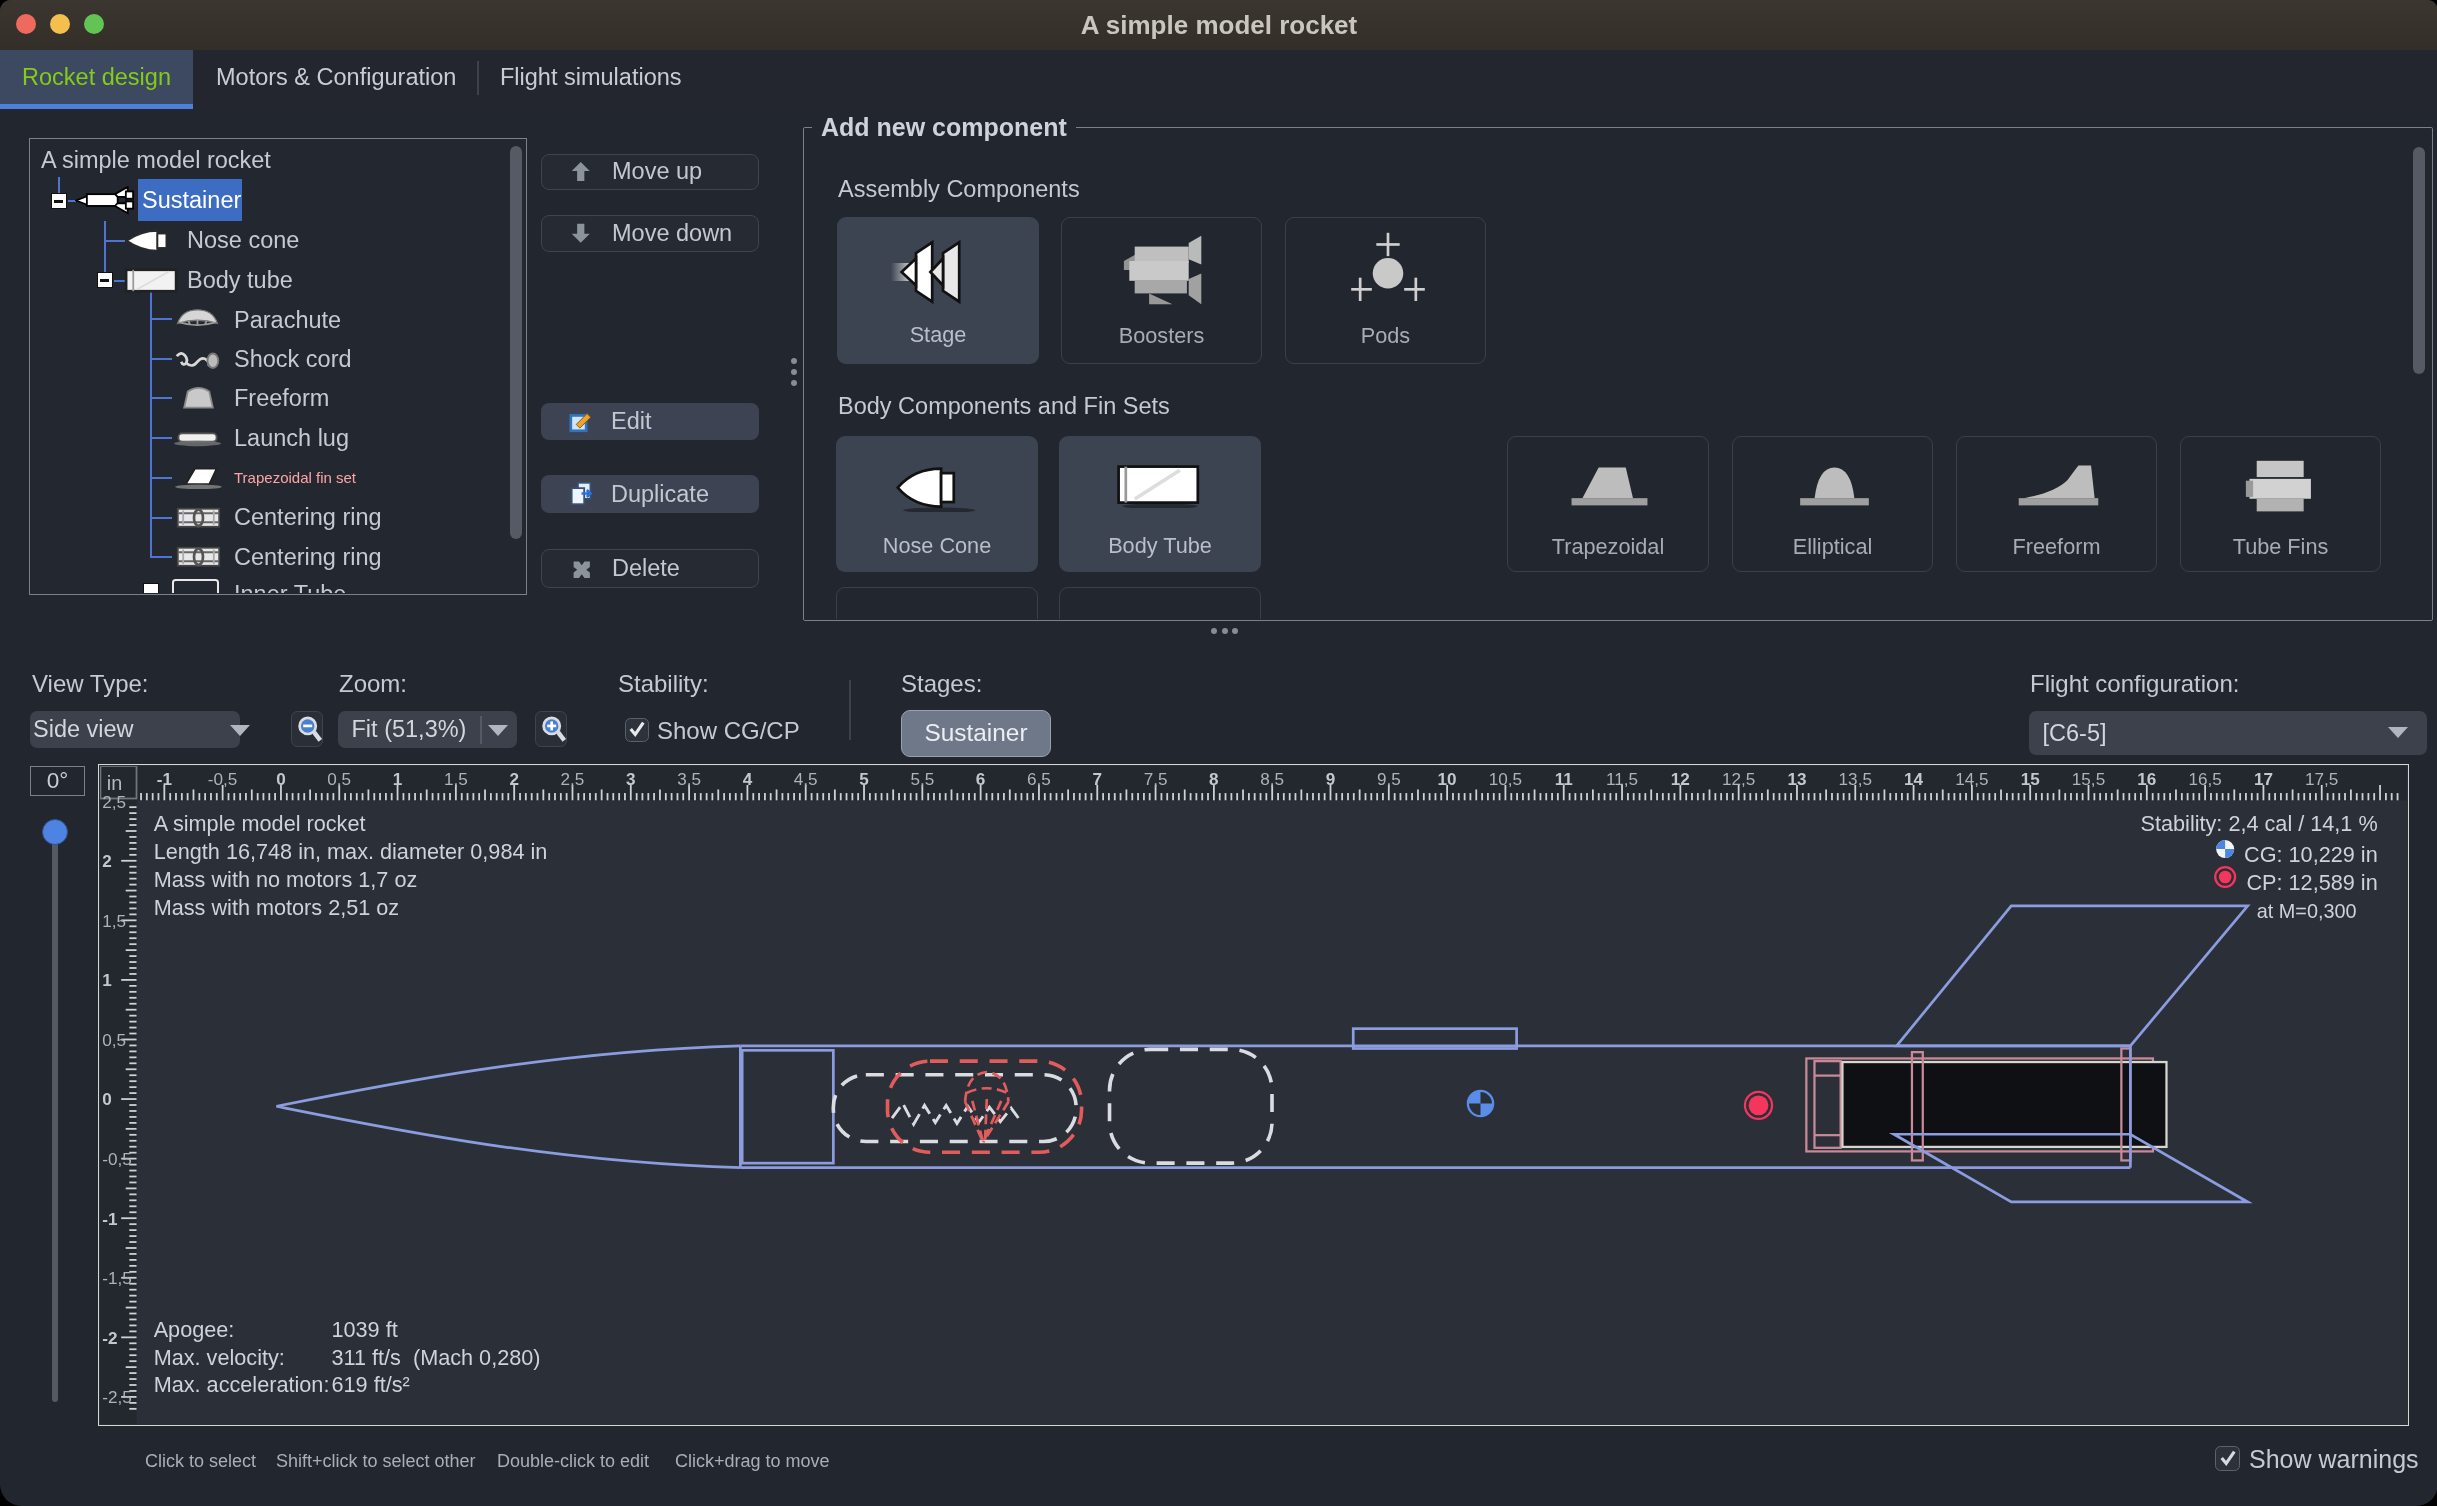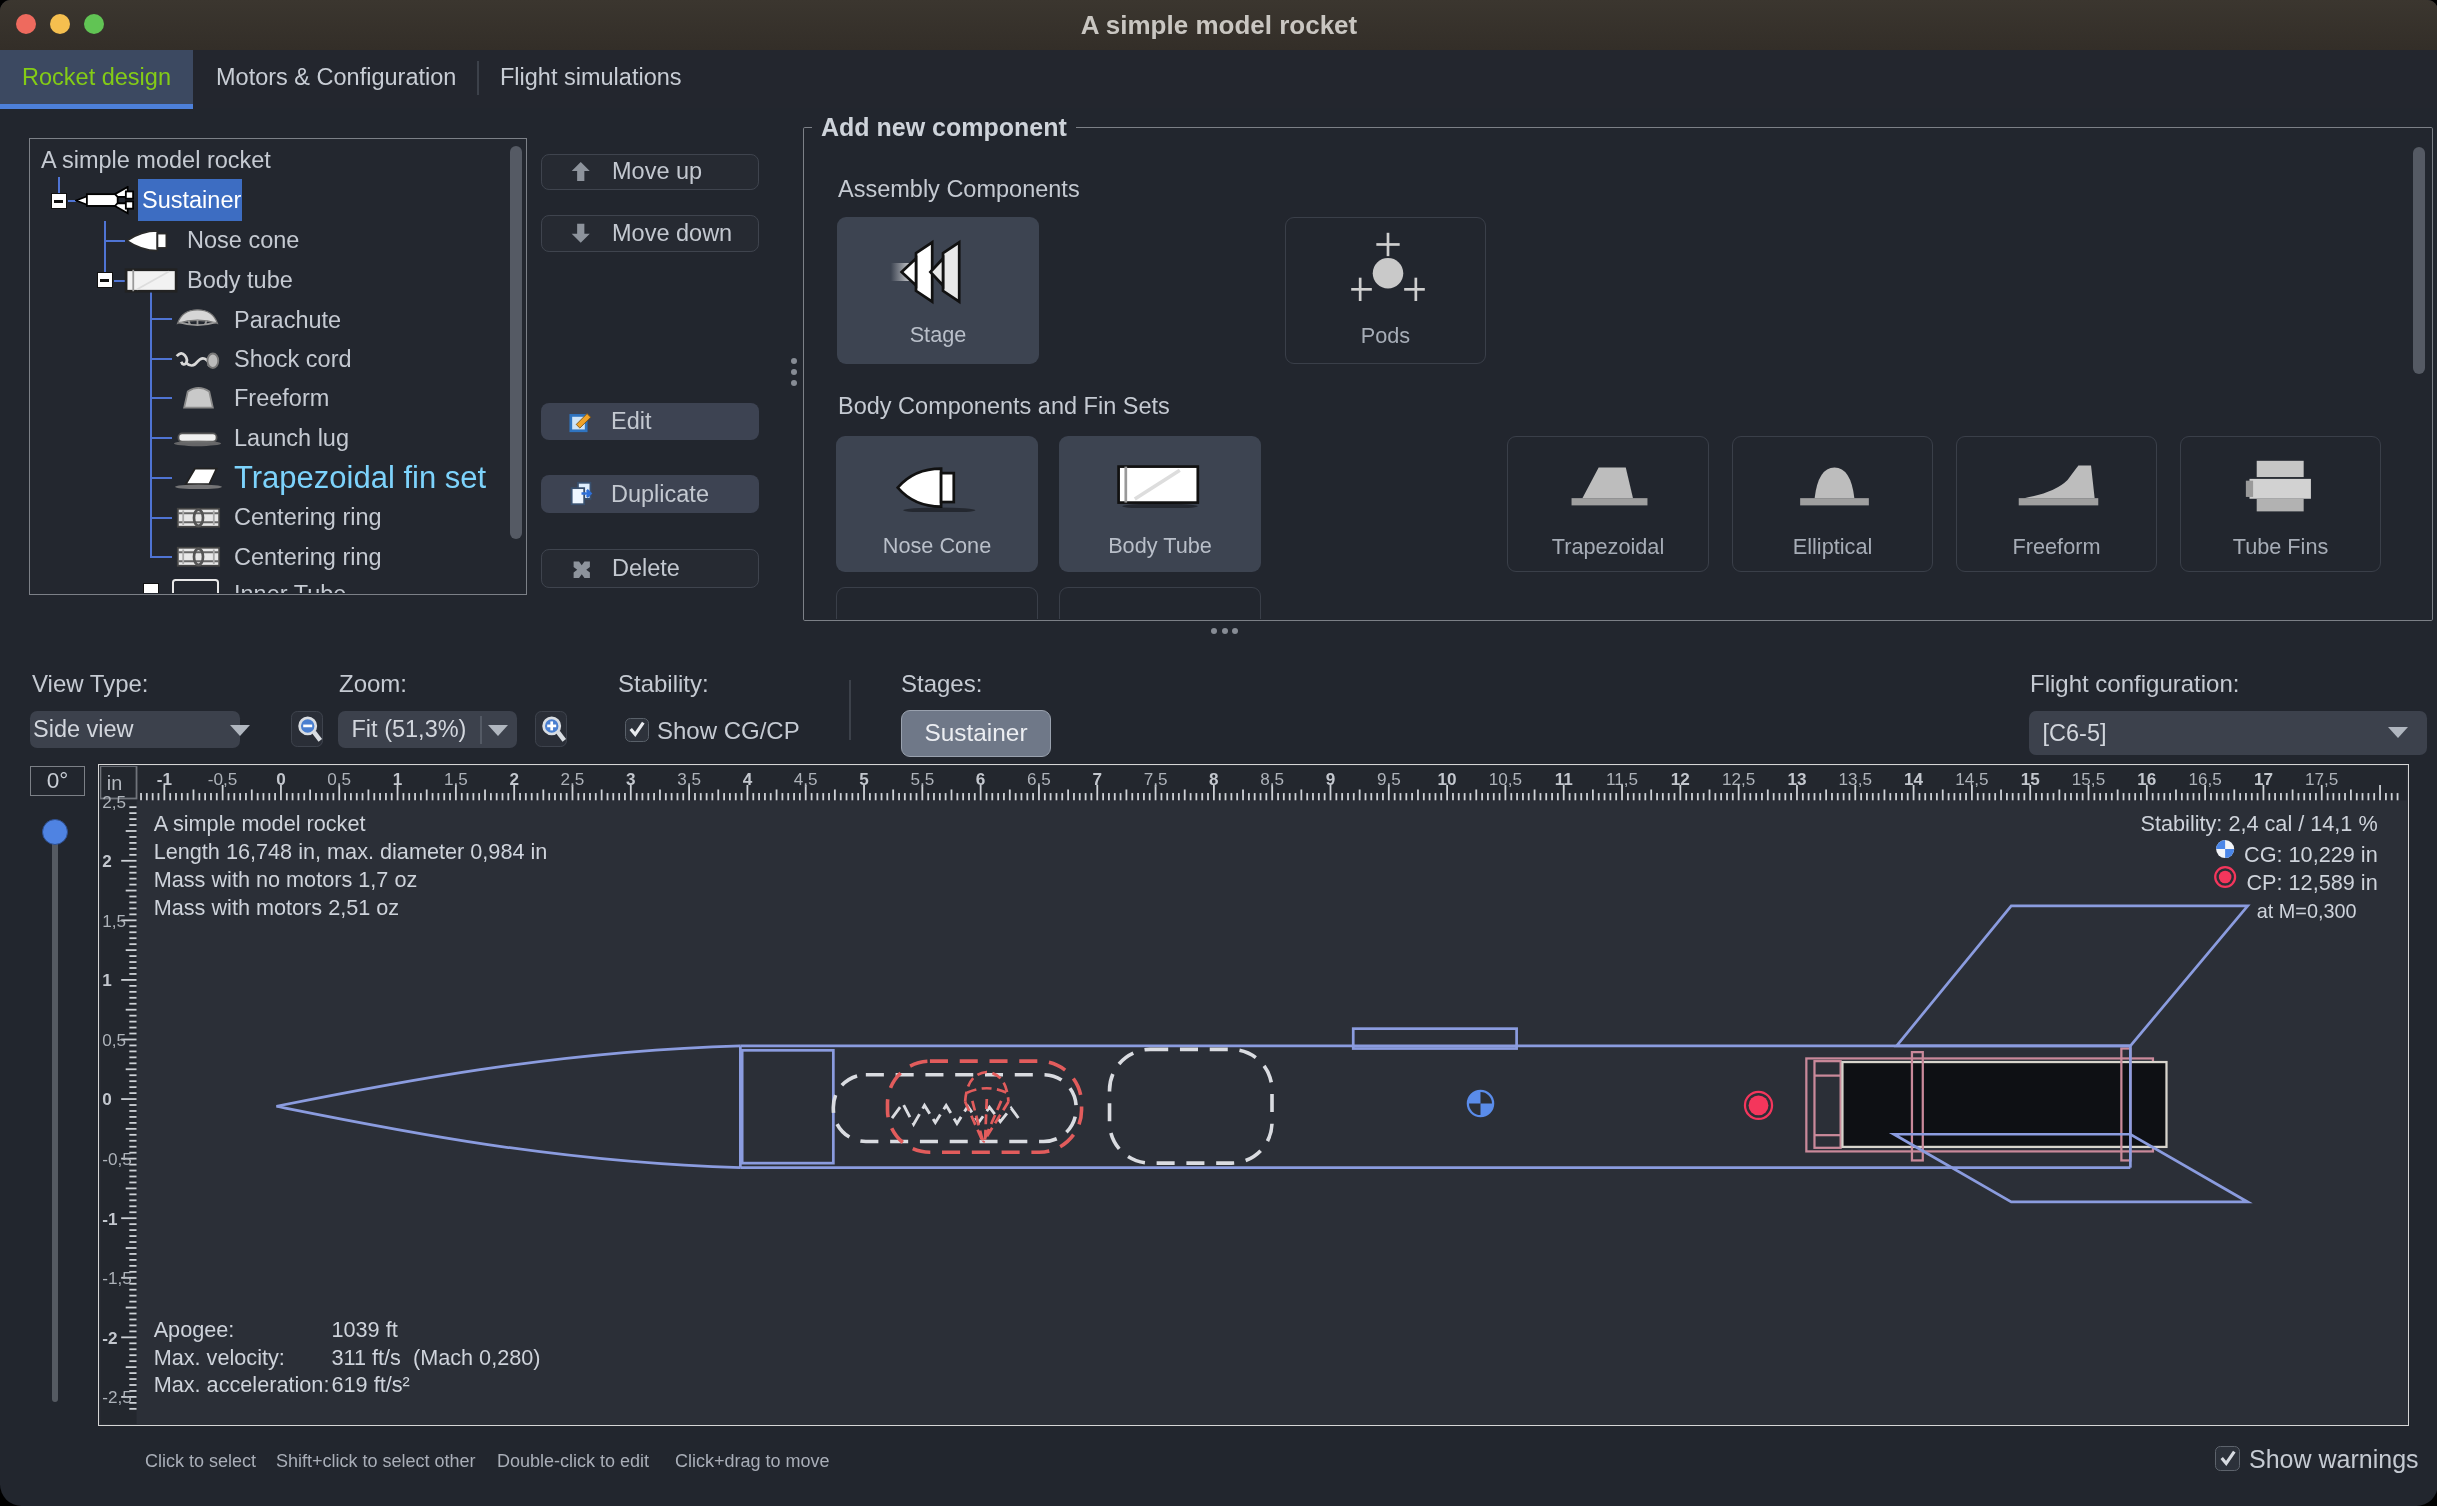--- a/index.html
+++ b/index.html
@@ -52,21 +52,21 @@
 <div class="abs" style="left:100px;top:279px;width:9px;height:2.7px;background:#111;"></div>
 <div class="abs" style="left:41px;top:140px;height:40px;line-height:40px;color:#c5cad2;font-size:23.5px;white-space:nowrap;">A simple model rocket</div>
 <div class="abs" style="left:138px;top:179px;width:104px;height:42px;background:#3d6dc2;"></div>
 <div class="abs" style="left:142px;top:179px;height:42px;line-height:42px;color:#fff;font-size:23.5px;white-space:nowrap;">Sustainer</div>
 <div class="abs" style="left:187px;top:220px;height:40px;line-height:40px;color:#c5cad2;font-size:23.5px;white-space:nowrap;">Nose cone</div>
 <div class="abs" style="left:187px;top:260px;height:40px;line-height:40px;color:#c5cad2;font-size:23.5px;white-space:nowrap;">Body tube</div>
 <div class="abs" style="left:234px;top:300px;height:40px;line-height:40px;color:#c5cad2;font-size:23.5px;white-space:nowrap;">Parachute</div>
 <div class="abs" style="left:234px;top:339px;height:40px;line-height:40px;color:#c5cad2;font-size:23.5px;white-space:nowrap;">Shock cord</div>
 <div class="abs" style="left:234px;top:378px;height:40px;line-height:40px;color:#c5cad2;font-size:23.5px;white-space:nowrap;">Freeform</div>
 <div class="abs" style="left:234px;top:418px;height:40px;line-height:40px;color:#c5cad2;font-size:23.5px;white-space:nowrap;">Launch lug</div>
-<div class="abs" style="left:234px;top:458px;height:40px;line-height:40px;color:#7dd3fc;font-size:31px;white-space:nowrap;">Trapezoidal fin set</div>
+<div class="abs" style="left:234px;top:458px;height:40px;line-height:40px;color:#fca5a5;font-size:15px;white-space:nowrap;">Trapezoidal fin set</div>
 <div class="abs" style="left:234px;top:497px;height:40px;line-height:40px;color:#c5cad2;font-size:23.5px;white-space:nowrap;">Centering ring</div>
 <div class="abs" style="left:234px;top:537px;height:40px;line-height:40px;color:#c5cad2;font-size:23.5px;white-space:nowrap;">Centering ring</div>
 <div class="abs" style="left:31px;top:140px;width:495px;height:453px;overflow:hidden;pointer-events:none;">
 <div class="abs" style="left:112px;top:443px;width:16.3px;height:16.3px;background:#fff;border:1.8px solid #111;"></div>
 <div class="abs" style="left:141px;top:439px;width:47px;height:18px;border:2.7px solid #e8e8e8;border-radius:3.6px;"></div>
 <div class="abs" style="left:203px;top:434px;height:40px;line-height:40px;color:#c5cad2;font-size:23.5px;white-space:nowrap;">Inner Tube</div>
 </div>
 <svg class="abs" style="left:75px;top:186px;" width="60" height="29" viewBox="0 0 66 32">
 <polygon points="1,16 14,11 14,21" fill="#fff" stroke="#000" stroke-width="2"></polygon>
 <rect x="13" y="9" width="34" height="13" fill="#fff" stroke="#000" stroke-width="2"></rect>
@@ -171,20 +171,34 @@
 <polygon points="60,22 78,10 78,76 60,64" fill="#e8e8e8" stroke="#111" stroke-width="3"></polygon>
 <polygon points="60,28 46,43 60,58" fill="#e8e8e8" stroke="#111" stroke-width="3"></polygon>
 <defs>
           <linearGradient id="fade" x1="0" x2="1">
             <stop offset="0" stop-color="#3d4451"></stop>
             <stop offset="1" stop-color="#fff"></stop>
           </linearGradient>
         </defs>
 </svg>
 <div class="t" style="top:105px;color:#b9bfc9;">Stage</div>
+</div>
+<div class="cbtn" style="left:1061px;top:217px;width:201px;height:147px;border:1.8px solid #3a3f49;">
+<svg class="abs" style="left:60px;top:16.3px;" width="83" height="72" viewBox="0 0 92 80">
+<g fill="#b9b9b9" opacity="0.95">
+<polygon points="2,30 20,20 20,40 2,40" fill="#9a9a9a"></polygon>
+<rect x="14" y="14" width="60" height="18" fill="#c8c8c8"></rect>
+<rect x="8" y="30" width="66" height="22" fill="#d2d2d2"></rect>
+<rect x="14" y="52" width="58" height="14" fill="#b0b0b0"></rect>
+<polygon points="74,10 88,2 88,34 74,28" fill="#c2c2c2"></polygon>
+<polygon points="74,50 88,44 88,78 74,68" fill="#a8a8a8"></polygon>
+<polygon points="30,66 56,78 30,78" fill="#9f9f9f"></polygon>
+</g>
+</svg>
+<div class="t" style="top:105px;color:#a6acb6;">Boosters</div>
 </div>
 <div class="cbtn" style="left:1285px;top:217px;width:201px;height:147px;border:1.8px solid #3a3f49;">
 <svg class="abs" style="left:65px;top:12.6px;" width="74" height="79" viewBox="0 0 82 88">
 <g stroke="#cfcfcf" stroke-width="3">
 <line x1="41" y1="2" x2="41" y2="28"></line>
           <line x1="28" y1="15" x2="54" y2="15"></line>
 <line x1="10" y1="52" x2="10" y2="78"></line>
           <line x1="0" y1="65" x2="23" y2="65"></line>
 <line x1="72" y1="52" x2="72" y2="78"></line>
           <line x1="59" y1="65" x2="82" y2="65"></line>

